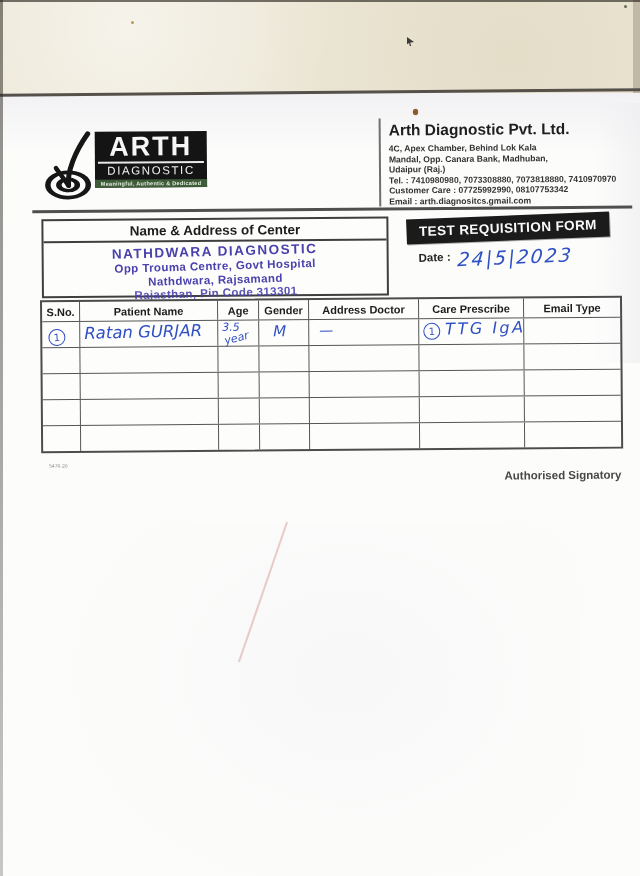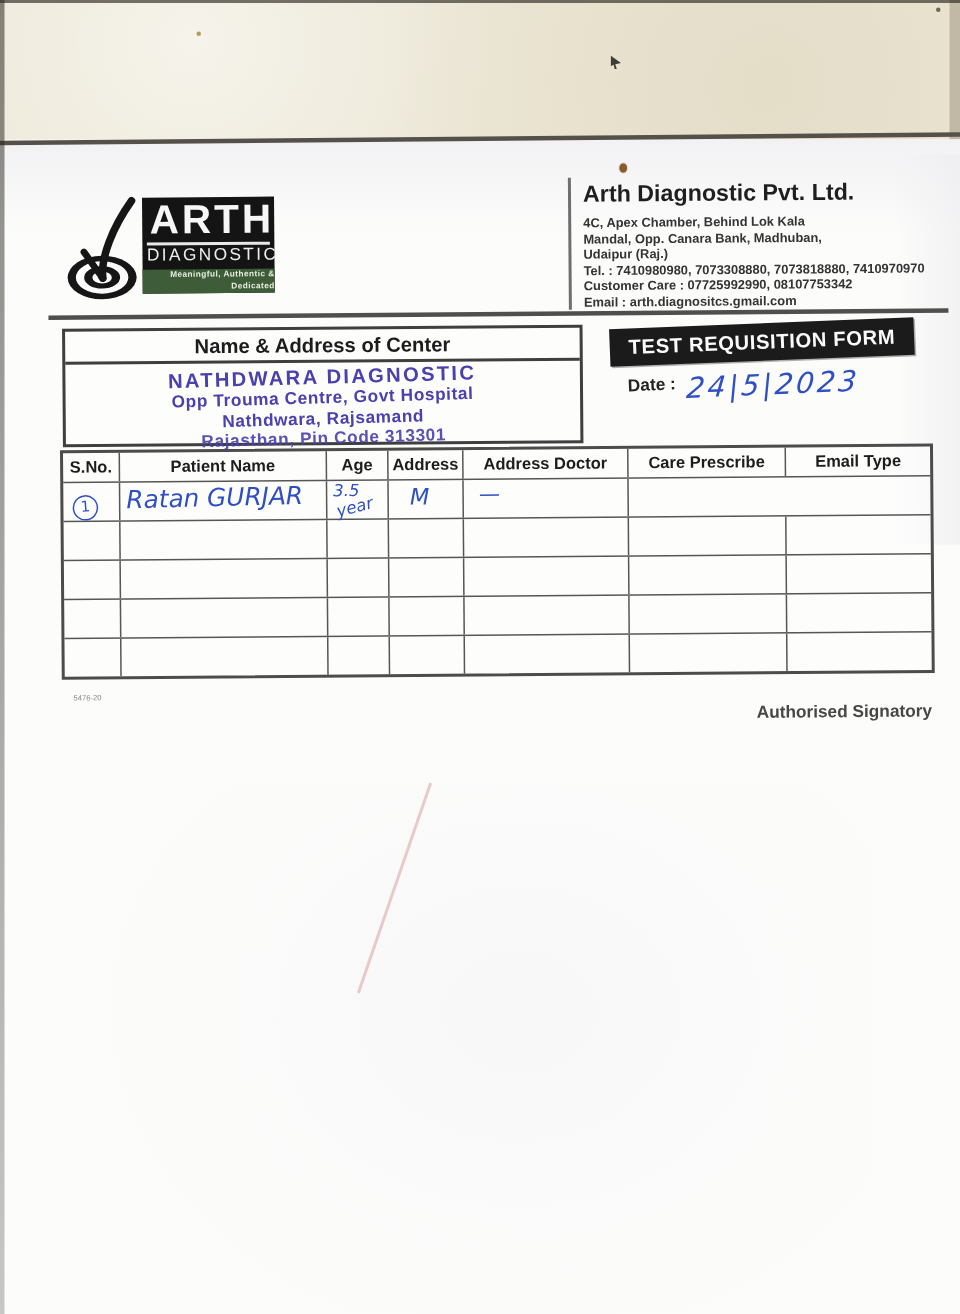--- a/index.html
+++ b/index.html
@@ -29,21 +29,21 @@
   .speck.s3{left:624px;top:5px;width:3px;height:3px;background:#6a6a5a;}
   .cursor-mark{position:absolute;left:407px;top:37px;width:7px;height:9px;background:#3c3c38;
     clip-path:polygon(0 0,100% 55%,45% 65%,60% 100%,40% 100%,30% 68%,0 80%);}
 
   
   .form-layer{position:absolute;left:0;top:0;width:640px;height:876px;transform:rotate(-0.45deg);transform-origin:320px 300px;}
 
   
   .logo-block{position:absolute;left:44px;top:126px;width:155px;height:72px;}
   .logo-icon{position:absolute;left:0;top:2px;}
-  .logo-box{position:absolute;left:52px;top:4px;width:88px;background:#141414;text-align:right;padding:1px 0 0 0;}
+  .logo-box{position:absolute;left:52px;top:4px;width:112px;background:#141414;text-align:center;padding:1px 0 0 0;}
   .logo-brand{display:block;color:#f6f6f6;font-weight:bold;font-size:27px;line-height:29px;letter-spacing:2px;}
   .logo-division{display:block;color:#efefef;font-size:11.5px;line-height:15px;letter-spacing:1.6px;border-top:2px solid #e8e8e8;margin:0 3px;}
   .logo-tagline{display:block;background:#3e5c38;color:#e8f0e4;font-size:5.5px;line-height:8px;letter-spacing:.3px;font-weight:bold;margin-top:1px;}
 
   
   .vert-divider{position:absolute;left:380px;top:119px;width:2px;height:88px;background:#6f6f6f;}
   .company-info{position:absolute;left:390px;top:122px;width:246px;}
   .company-name{font-size:15.5px;font-weight:bold;color:#1e1e1e;margin-bottom:4px;}
   .company-line{font-size:8.6px;font-weight:bold;color:#343434;line-height:10.5px;}
 
@@ -163,21 +163,21 @@
     <div class="date-row">
       <span class="date-label">Date :</span>
       <span class="hw date-value">24|5|2023</span>
     </div>
 
     <div class="req-table">
       <div class="t-row t-head">
         <div class="cell">S.No.</div>
         <div class="cell">Patient Name</div>
         <div class="cell">Age</div>
-        <div class="cell">Address</div>
+        <div class="cell">Gender</div>
         <div class="cell">Address Doctor</div>
         <div class="cell">Care Prescribe</div>
         <div class="cell">Email Type</div>
       </div>
       <div class="t-row t-data">
         <div class="cell">
           <span class="hw hw-sno"><span class="circle-no">1</span></span>
         </div>
         <div class="cell">
           <span class="hw hw-name">Ratan GURJAR</span>
@@ -186,20 +186,23 @@
           <span class="hw hw-age"><span>3.5</span><br>
           <span class="unit">year</span></span>
         </div>
         <div class="cell">
           <span class="hw hw-gender">M</span>
         </div>
         <div class="cell">
           <span class="hw hw-doc">—</span>
         </div>
         <div class="cell">
+          <span class="hw hw-test"><span class="circle-no">1</span><span class="tname">TTG IgA</span></span>
+        </div>
+        <div class="cell">
           <span class="hw"></span>
         </div>
       </div>
       <div class="t-row t-data">
         <div class="cell"></div>
           <div class="cell"></div>
           <div class="cell"></div>
           <div class="cell"></div>
           <div class="cell"></div>
           <div class="cell"></div>

